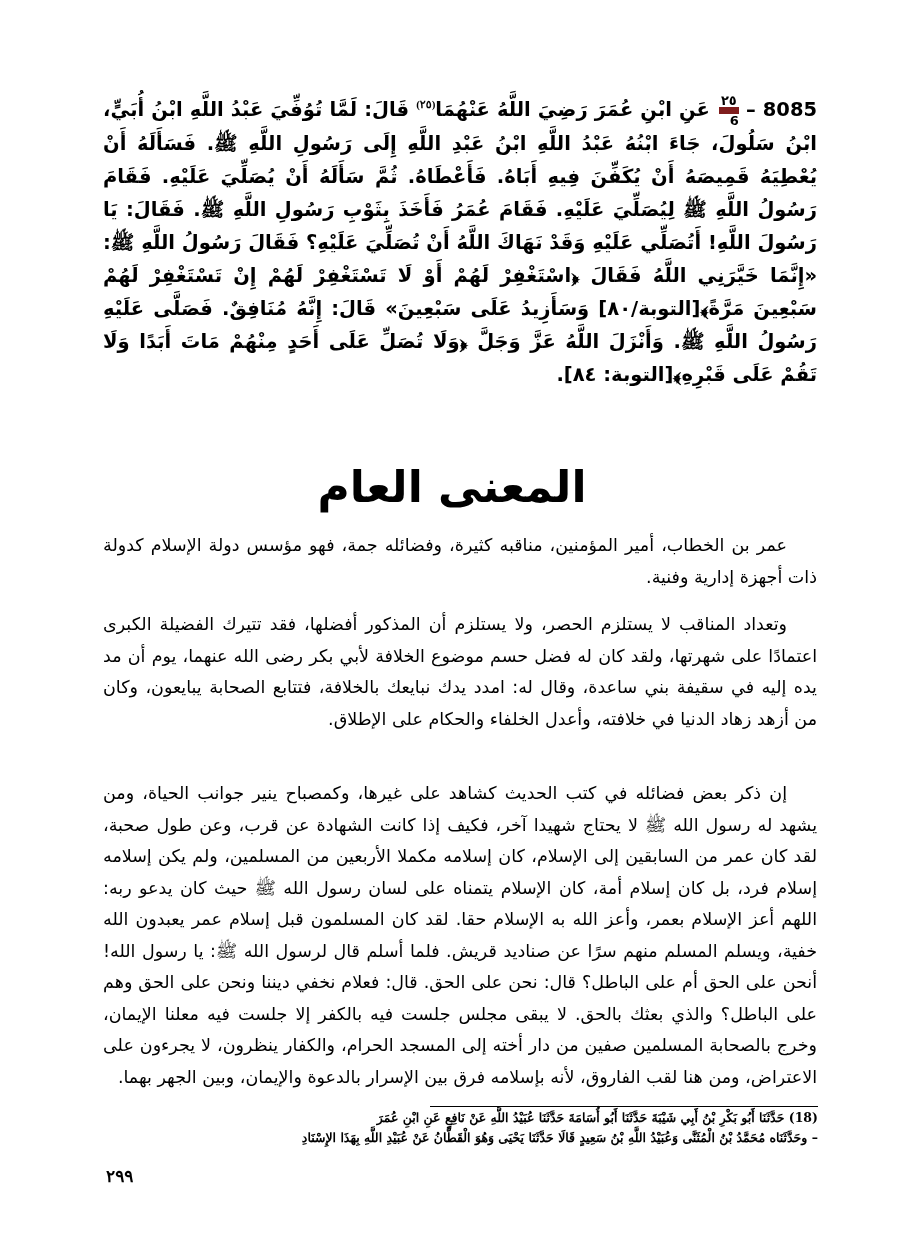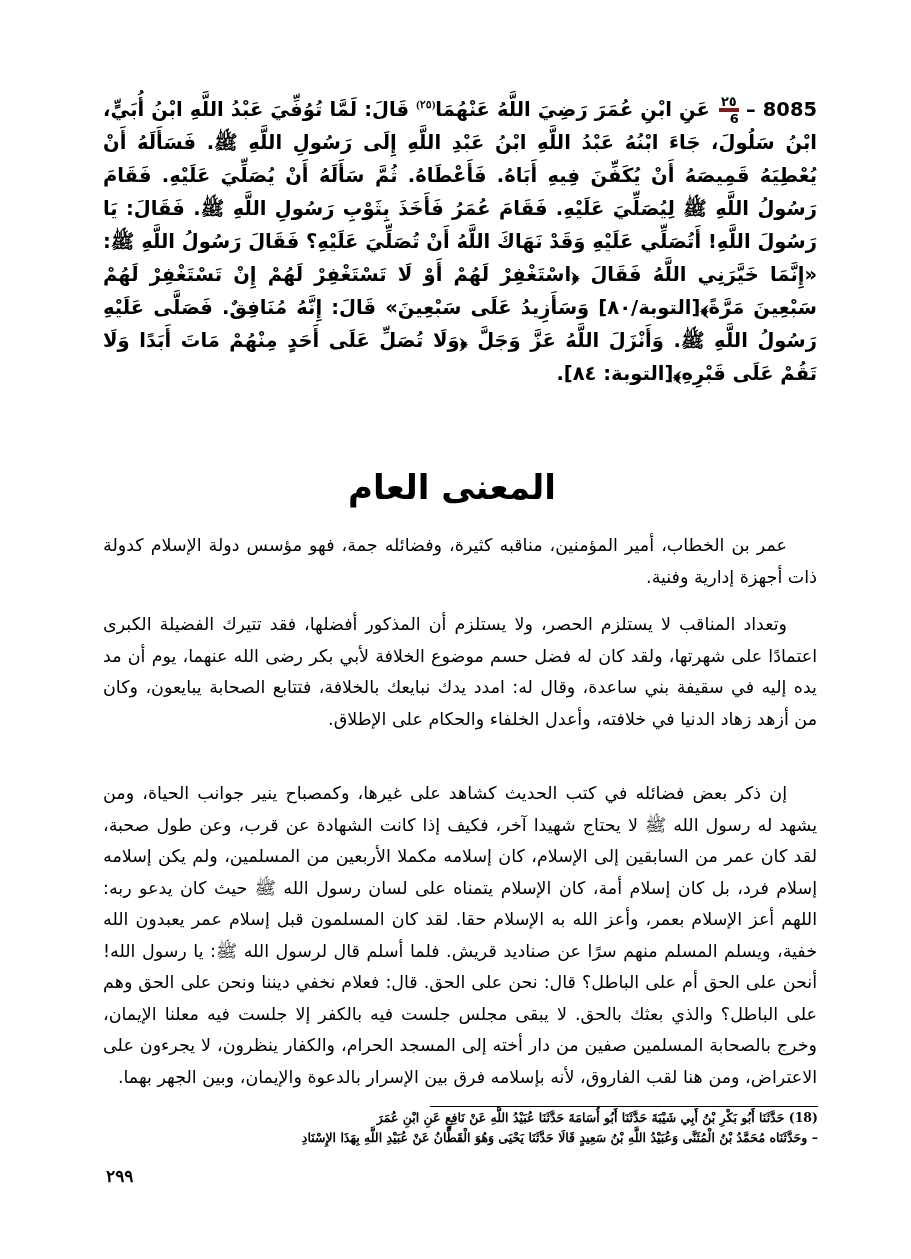--- a/index.html
+++ b/index.html
@@ -13,27 +13,27 @@
   .hadith {
     position: absolute; left: 103px; width: 714px;
     font-family: "DejaVu Sans", sans-serif; font-weight: bold;
     font-size: 19.5px; line-height: 33px;
   }
   #hadith-5401 { top: 88px; }
   #hadith-5402 { top: 388px; }
   .hnum { font-weight: bold; }
   .frac { display: inline-block; vertical-align: middle; text-align: center; font-size: 13px; line-height: 13px; margin-left: 2px; }
   .frac span { display: block; }
-  .frac .top { border-bottom: 4px solid #7f1d1d; padding: 0 2px; }
+  .frac .top { border-bottom: 7px solid #7f1d1d; padding: 0 2px; }
   sup.fn { font-size: 11px; font-family: Liberation Serif, serif; }
 
   .section-title {
     position: absolute; left: 0; width: 904px; top: 462px;
     text-align: center; font-family: "DejaVu Sans", sans-serif;
-    font-weight: bold; font-size: 34px; line-height: 50px; direction: rtl;
+    font-weight: bold; font-size: 44px; line-height: 50px; direction: rtl;
   }
 
   .para {
     position: absolute; left: 103px; width: 714px;
     font-family: "DejaVu Sans", sans-serif; font-size: 17.5px; line-height: 31.5px;
     text-indent: 30px;
   }
   #para-1 { top: 530px; }
   #para-2 { top: 609px; }
   #para-3 { top: 778px; }

